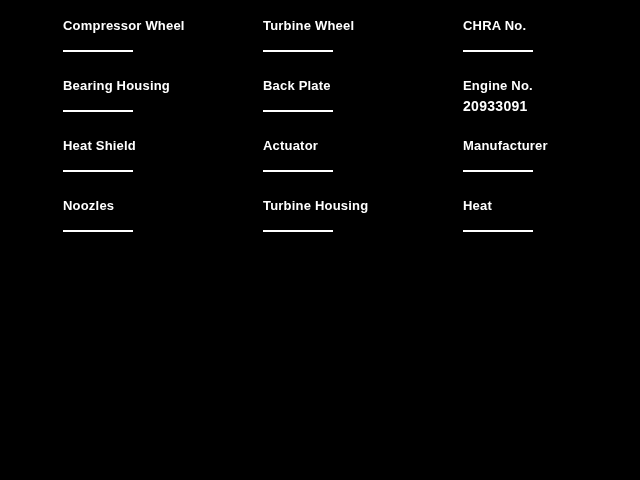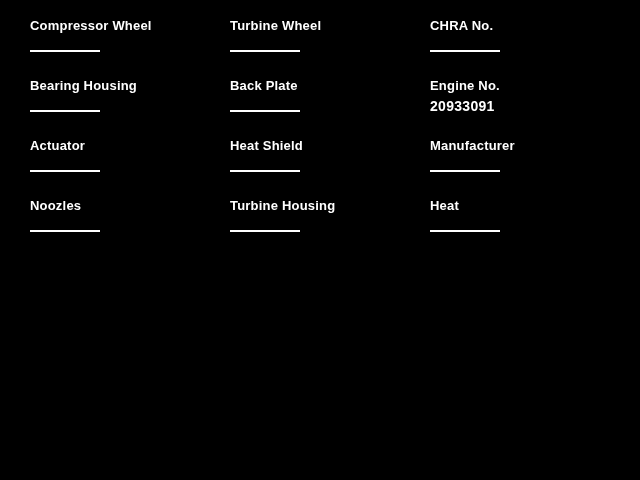--- a/index.html
+++ b/index.html
@@ -18,20 +18,21 @@
   .form-grid {
     position: absolute;
     left: 30px;
     top: 18px;
     display: grid;
     grid-template-columns: 200px 200px 200px;
     grid-auto-rows: 60px;
   }
   .field {
     position: relative;
+    margin-left: 33px;
   }
   .label {
     display: block;
     font-size: 13px;
     font-weight: 700;
     letter-spacing: 0.2px;
     line-height: 15px;
   }
   .line {
     position: absolute;
@@ -75,25 +76,25 @@
   <div class="field">
     <span class="label">Back Plate</span>
     <div class="line"></div>
   </div>
   <div class="field">
     <span class="label">Engine No.</span>
     <div class="value">20933091</div>
   </div>
 
   <div class="field">
-    <span class="label">Actuator</span>
+    <span class="label">Heat Shield</span>
     <div class="line"></div>
   </div>
   <div class="field">
-    <span class="label">Heat Shield</span>
+    <span class="label">Actuator</span>
     <div class="line"></div>
   </div>
   <div class="field">
     <span class="label">Manufacturer</span>
     <div class="line"></div>
   </div>
 
   <div class="field">
     <span class="label">Noozles</span>
     <div class="line"></div>

